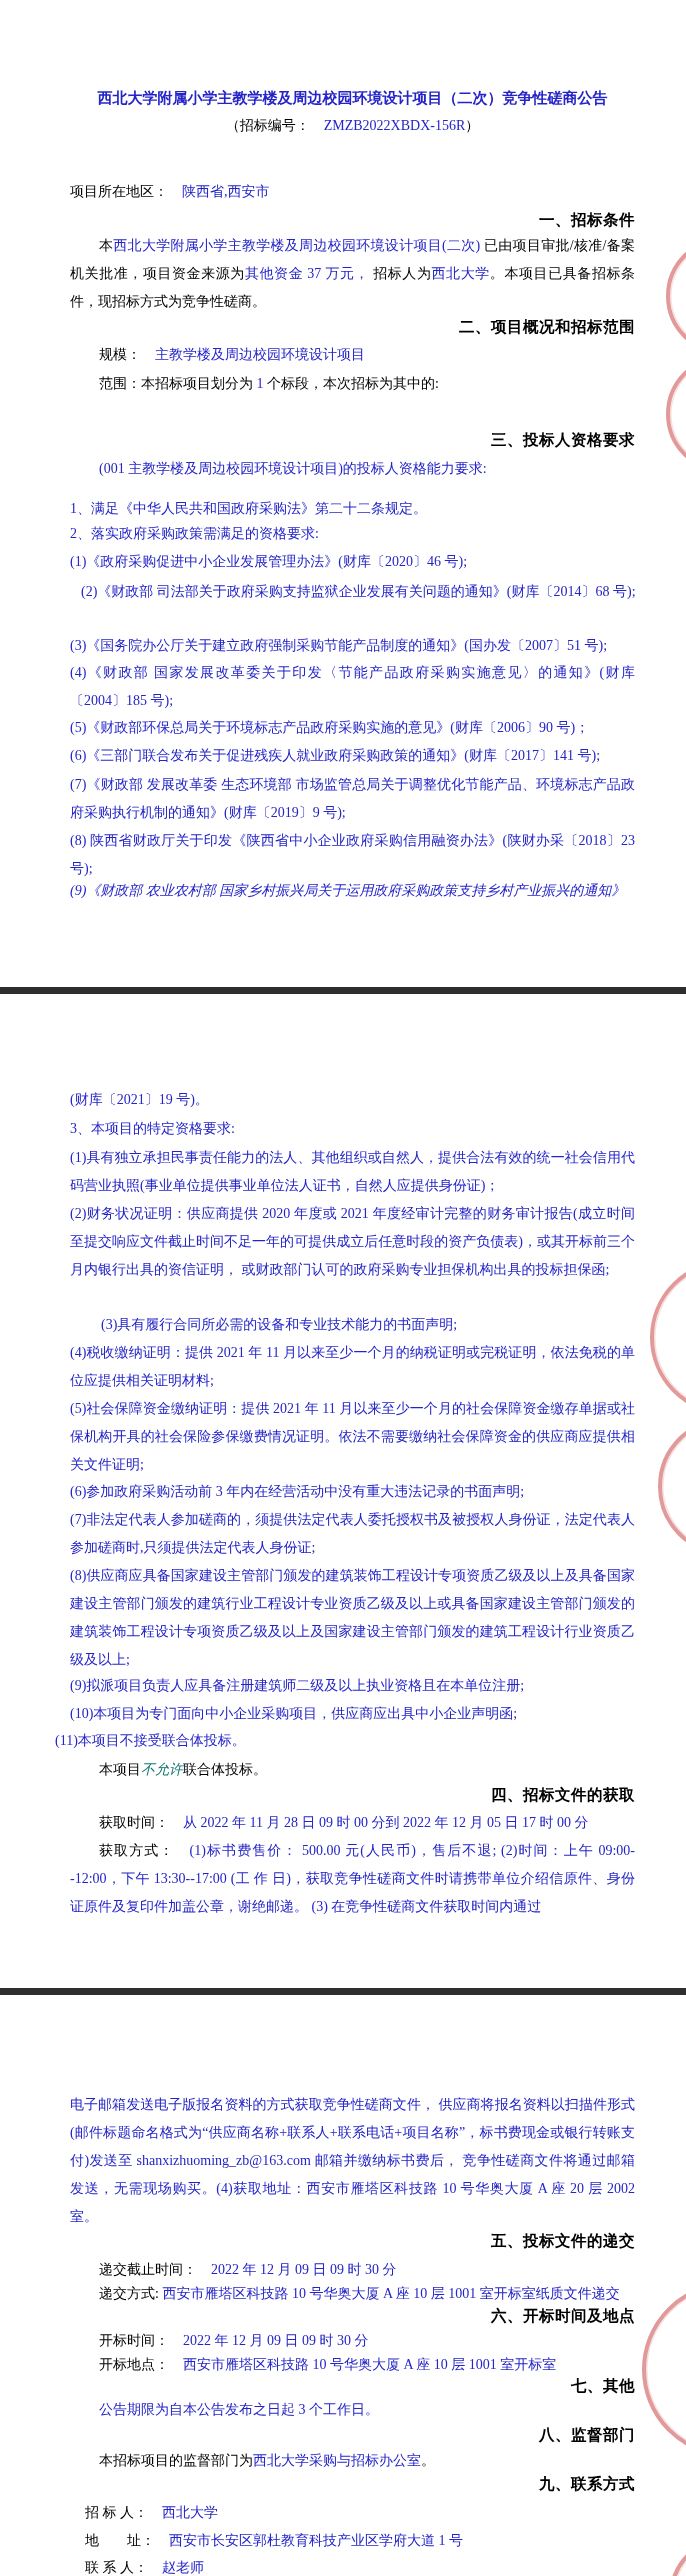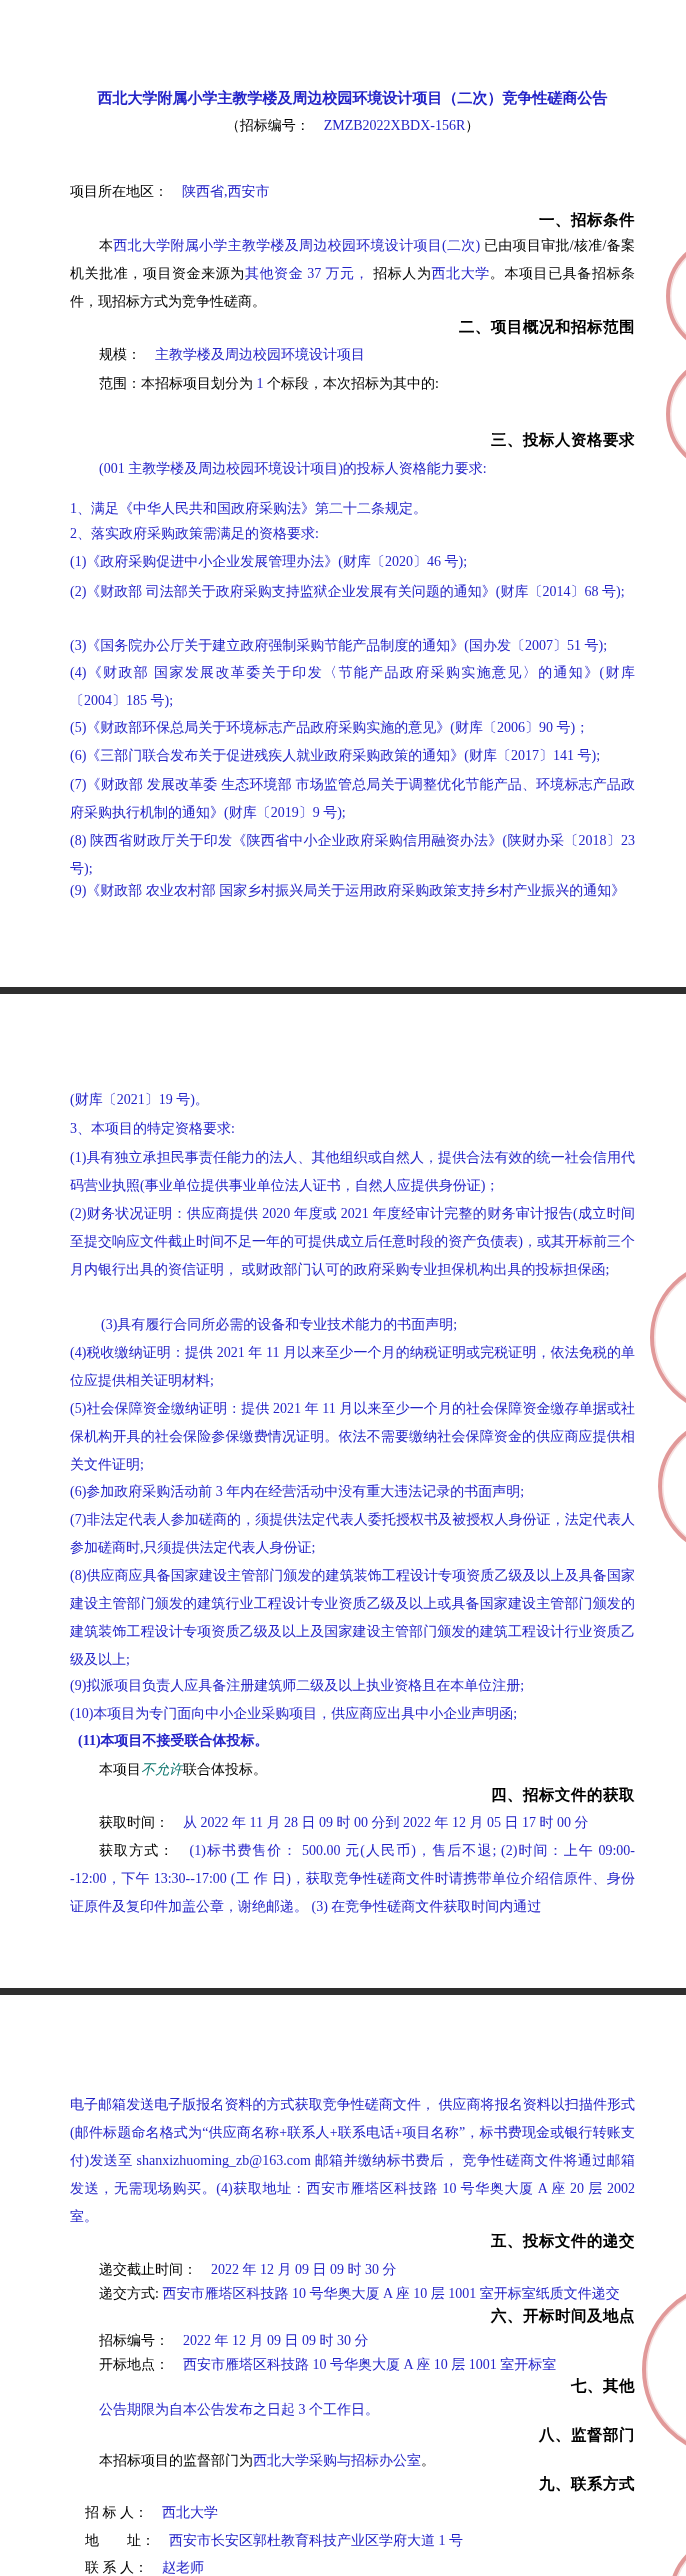--- a/index.html
+++ b/index.html
@@ -36,51 +36,51 @@
     <div class="blk h" style="top: 207px; left: 70px; width: 565px;"><span class="s-k">一、招标条件</span></div>
     <div class="blk ind" style="top: 232px; left: 70px; width: 565px;"><span class="s-k">本</span><span class="s-b">西北大学附属小学主教学楼及周边校园环境设计项目(二次)</span><span class="s-k"> 已由项目审批/核准/备案机关批准，项目资金来源为</span><span class="s-b">其他资金 37 万元，</span><span class="s-k"> 招标人为</span><span class="s-b">西北大学</span><span class="s-k">。本项目已具备招标条件，现招标方式为竞争性磋商。</span></div>
     <div class="blk h" style="top: 314px; left: 70px; width: 565px;"><span class="s-k">二、项目概况和招标范围</span></div>
     <div class="blk ind" style="top: 341px; left: 70px; width: 565px;"><span class="s-k">规模：　</span><span class="s-b">主教学楼及周边校园环境设计项目</span></div>
     <div class="blk ind" style="top: 370px; left: 70px; width: 565px;"><span class="s-k">范围：本招标项目划分为 </span><span class="s-b">1</span><span class="s-k"> 个标段，本次招标为其中的:</span></div>
     <div class="blk h" style="top: 427px; left: 70px; width: 565px;"><span class="s-k">三、投标人资格要求</span></div>
     <div class="blk ind" style="top: 455px; left: 70px; width: 565px;"><span class="s-b">(001 主教学楼及周边校园环境设计项目)的投标人资格能力要求:</span></div>
     <div class="blk" style="top: 495px; left: 70px; width: 565px;"><span class="s-b">1、满足《中华人民共和国政府采购法》第二十二条规定。</span></div>
     <div class="blk" style="top: 520px; left: 70px; width: 565px;"><span class="s-b">2、落实政府采购政策需满足的资格要求:</span></div>
     <div class="blk" style="top: 548px; left: 70px; width: 565px;"><span class="s-b">(1)《政府采购促进中小企业发展管理办法》(财库〔2020〕46 号);</span></div>
-    <div class="blk" style="top: 578px; left: 70px; width: 565px;"><span class="s-b">(2)《财政部 司法部关于政府采购支持监狱企业发展有关问题的通知》(财库〔2014〕68 号);</span></div>
+    <div class="blk" style="top: 578px; left: 81px; width: 565px;"><span class="s-b">(2)《财政部 司法部关于政府采购支持监狱企业发展有关问题的通知》(财库〔2014〕68 号);</span></div>
     <div class="blk" style="top: 632px; left: 70px; width: 565px;"><span class="s-b">(3)《国务院办公厅关于建立政府强制采购节能产品制度的通知》(国办发〔2007〕51 号);</span></div>
     <div class="blk" style="top: 659px; left: 70px; width: 565px;"><span class="s-b">(4)《财政部 国家发展改革委关于印发〈节能产品政府采购实施意见〉的通知》(财库〔2004〕185 号);</span></div>
     <div class="blk" style="top: 714px; left: 70px; width: 565px;"><span class="s-b">(5)《财政部环保总局关于环境标志产品政府采购实施的意见》(财库〔2006〕90 号)；</span></div>
     <div class="blk" style="top: 742px; left: 70px; width: 565px;"><span class="s-b">(6)《三部门联合发布关于促进残疾人就业政府采购政策的通知》(财库〔2017〕141 号);</span></div>
     <div class="blk" style="top: 771px; left: 70px; width: 565px;"><span class="s-b">(7)《财政部 发展改革委 生态环境部 市场监管总局关于调整优化节能产品、环境标志产品政府采购执行机制的通知》(财库〔2019〕9 号);</span></div>
     <div class="blk" style="top: 827px; left: 70px; width: 565px;"><span class="s-b">(8) 陕西省财政厅关于印发《陕西省中小企业政府采购信用融资办法》(陕财办采〔2018〕23 号);</span></div>
-    <div class="blk" style="top: 877px; left: 70px; width: 565px;"><span class="s-b">(9)《财政部 农业农村部 国家乡村振兴局关于运用政府采购政策支持乡村产业振兴的通知》</span></div>
+    <div class="blk" style="top: 877px; left: 70px; width: 565px; font-style: italic;"><span class="s-b">(9)《财政部 农业农村部 国家乡村振兴局关于运用政府采购政策支持乡村产业振兴的通知》</span></div>
     <div class="blk" style="top: 1086px; left: 70px; width: 565px;"><span class="s-b">(财库〔2021〕19 号)。</span></div>
     <div class="blk" style="top: 1115px; left: 70px; width: 565px;"><span class="s-b">3、本项目的特定资格要求:</span></div>
     <div class="blk" style="top: 1144px; left: 70px; width: 565px;"><span class="s-b">(1)具有独立承担民事责任能力的法人、其他组织或自然人，提供合法有效的统一社会信用代码营业执照(事业单位提供事业单位法人证书，自然人应提供身份证)；</span></div>
     <div class="blk" style="top: 1200px; left: 70px; width: 565px;"><span class="s-b">(2)财务状况证明：供应商提供 2020 年度或 2021 年度经审计完整的财务审计报告(成立时间至提交响应文件截止时间不足一年的可提供成立后任意时段的资产负债表)，或其开标前三个月内银行出具的资信证明， 或财政部门认可的政府采购专业担保机构出具的投标担保函;</span></div>
     <div class="blk" style="top: 1311px; left: 70px; width: 565px; margin-left: 31px;"><span class="s-b">(3)具有履行合同所必需的设备和专业技术能力的书面声明;</span></div>
     <div class="blk" style="top: 1339px; left: 70px; width: 565px;"><span class="s-b">(4)税收缴纳证明：提供 2021 年 11 月以来至少一个月的纳税证明或完税证明，依法免税的单位应提供相关证明材料;</span></div>
     <div class="blk" style="top: 1395px; left: 70px; width: 565px;"><span class="s-b">(5)社会保障资金缴纳证明：提供 2021 年 11 月以来至少一个月的社会保障资金缴存单据或社保机构开具的社会保险参保缴费情况证明。依法不需要缴纳社会保障资金的供应商应提供相关文件证明;</span></div>
     <div class="blk" style="top: 1478px; left: 70px; width: 565px;"><span class="s-b">(6)参加政府采购活动前 3 年内在经营活动中没有重大违法记录的书面声明;</span></div>
     <div class="blk" style="top: 1506px; left: 70px; width: 565px;"><span class="s-b">(7)非法定代表人参加磋商的，须提供法定代表人委托授权书及被授权人身份证，法定代表人参加磋商时,只须提供法定代表人身份证;</span></div>
     <div class="blk" style="top: 1562px; left: 70px; width: 565px;"><span class="s-b">(8)供应商应具备国家建设主管部门颁发的建筑装饰工程设计专项资质乙级及以上及具备国家建设主管部门颁发的建筑行业工程设计专业资质乙级及以上或具备国家建设主管部门颁发的建筑装饰工程设计专项资质乙级及以上及国家建设主管部门颁发的建筑工程设计行业资质乙级及以上;</span></div>
     <div class="blk" style="top: 1672px; left: 70px; width: 565px;"><span class="s-b">(9)拟派项目负责人应具备注册建筑师二级及以上执业资格且在本单位注册;</span></div>
     <div class="blk" style="top: 1700px; left: 70px; width: 565px;"><span class="s-b">(10)本项目为专门面向中小企业采购项目，供应商应出具中小企业声明函;</span></div>
-    <div class="blk" style="top: 1727px; left: 78px; width: 565px; font-weight: bold;"><span class="s-b">(11)本项目不接受联合体投标。</span></div>
+    <div class="blk" style="top: 1727px; left: 55px; width: 565px;"><span class="s-b">(11)本项目不接受联合体投标。</span></div>
     <div class="blk ind" style="top: 1756px; left: 70px; width: 565px;"><span class="s-k">本项目</span><span class="s-i">不允许</span><span class="s-k">联合体投标。</span></div>
     <div class="blk h" style="top: 1782px; left: 70px; width: 565px;"><span class="s-k">四、招标文件的获取</span></div>
     <div class="blk ind" style="top: 1809px; left: 70px; width: 565px;"><span class="s-k">获取时间：　</span><span class="s-b">从 2022 年 11 月 28 日 09 时 00 分到 2022 年 12 月 05 日 17 时 00 分</span></div>
     <div class="blk ind" style="top: 1837px; left: 70px; width: 565px;"><span class="s-k">获取方式：　</span><span class="s-b">(1)标书费售价： 500.00 元(人民币)，售后不退; (2)时间：上午 09:00--12:00，下午 13:30--17:00 (工 作 日)，获取竞争性磋商文件时请携带单位介绍信原件、身份证原件及复印件加盖公章，谢绝邮递。 (3) 在竞争性磋商文件获取时间内通过</span></div>
     <div class="blk" style="top: 2091px; left: 70px; width: 565px;"><span class="s-b">电子邮箱发送电子版报名资料的方式获取竞争性磋商文件， 供应商将报名资料以扫描件形式(邮件标题命名格式为“供应商名称+联系人+联系电话+项目名称”，标书费现金或银行转账支付)发送至 shanxizhuoming_zb@163.com 邮箱并缴纳标书费后， 竞争性磋商文件将通过邮箱发送，无需现场购买。(4)获取地址：西安市雁塔区科技路 10 号华奥大厦 A 座 20 层 2002 室。</span></div>
     <div class="blk h" style="top: 2228px; left: 70px; width: 565px;"><span class="s-k">五、投标文件的递交</span></div>
     <div class="blk ind" style="top: 2256px; left: 70px; width: 565px;"><span class="s-k">递交截止时间：　</span><span class="s-b">2022 年 12 月 09 日 09 时 30 分</span></div>
     <div class="blk ind" style="top: 2280px; left: 70px; width: 565px;"><span class="s-k">递交方式: </span><span class="s-b">西安市雁塔区科技路 10 号华奥大厦 A 座 10 层 1001 室开标室纸质文件递交</span></div>
     <div class="blk h" style="top: 2303px; left: 70px; width: 565px;"><span class="s-k">六、开标时间及地点</span></div>
-    <div class="blk ind" style="top: 2327px; left: 70px; width: 565px;"><span class="s-k">招标编号：　</span><span class="s-b">2022 年 12 月 09 日 09 时 30 分</span></div>
+    <div class="blk ind" style="top: 2327px; left: 70px; width: 565px;"><span class="s-k">开标时间：　</span><span class="s-b">2022 年 12 月 09 日 09 时 30 分</span></div>
     <div class="blk ind" style="top: 2351px; left: 70px; width: 565px;"><span class="s-k">开标地点：　</span><span class="s-b">西安市雁塔区科技路 10 号华奥大厦 A 座 10 层 1001 室开标室</span></div>
     <div class="blk h" style="top: 2373px; left: 70px; width: 565px;"><span class="s-k">七、其他</span></div>
     <div class="blk ind" style="top: 2396px; left: 70px; width: 565px;"><span class="s-b">公告期限为自本公告发布之日起 3 个工作日。</span></div>
     <div class="blk ind" style="top: 2447px; left: 70px; width: 565px;"><span class="s-k">本招标项目的监督部门为</span><span class="s-b">西北大学采购与招标办公室</span><span class="s-k">。</span></div>
     <div class="blk h" style="top: 2422px; left: 70px; width: 565px;"><span class="s-k">八、监督部门</span></div>
     <div class="blk h" style="top: 2471px; left: 70px; width: 565px;"><span class="s-k">九、联系方式</span></div>
     <div class="blk" style="top: 2499px; left: 85px; width: 565px;"><span class="s-k">招 标 人：　</span><span class="s-b">西北大学</span></div>
     <div class="blk" style="top: 2527px; left: 85px; width: 565px;"><span class="s-k">地　　址：　</span><span class="s-b">西安市长安区郭杜教育科技产业区学府大道 1 号</span></div>
     <div class="blk" style="top: 2554px; left: 85px; width: 565px;"><span class="s-k">联 系 人：　</span><span class="s-b">赵老师</span></div>
     <div class="ring" style="left: 666px; top: 237px; width: 118px; height: 118px;"></div>

